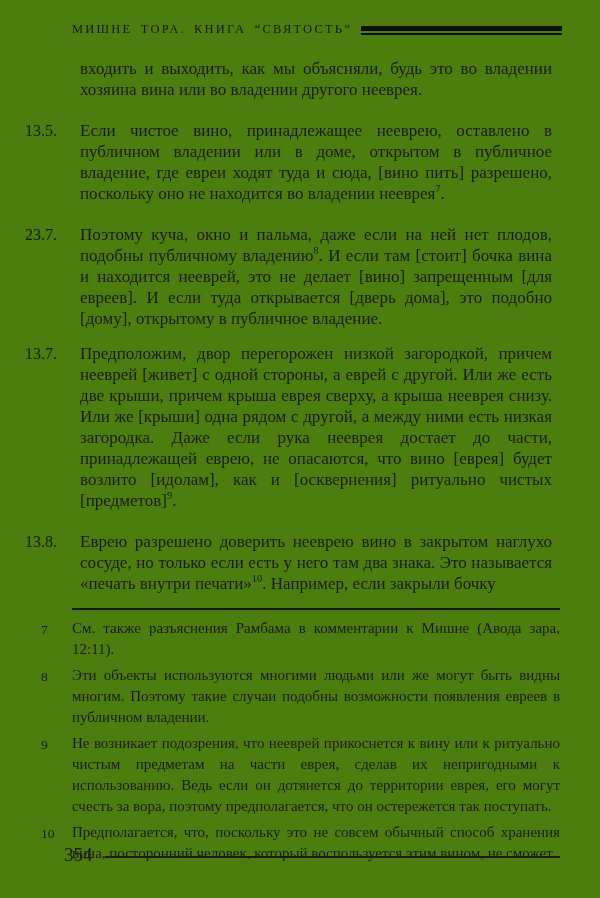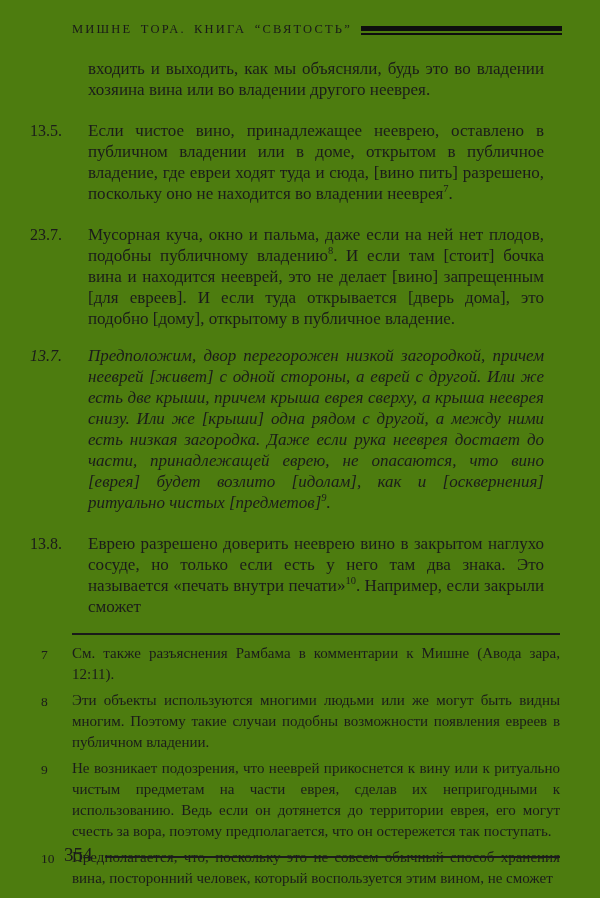--- a/index.html
+++ b/index.html
@@ -45,40 +45,40 @@
   .content {
     margin-left: 72px;
     width: 488px;
   }
   .bodytext {
     font-size: 17px;
     line-height: 21px;
     text-align: justify;
     hyphens: auto;
     -webkit-hyphens: auto;
-    margin: 16px;
+    margin: 8px;
   }
   .intro {
     margin-top: 21px;
   }
   .halacha {
     position: relative;
     margin-top: 20px;
   }
   .halacha-number {
     position: absolute;
     left: -47px;
     top: 0;
     width: 42px;
     font-size: 16px;
     line-height: 21px;
-    text-align: center;
+    text-align: left;
     color: #1b1b1b;
   }
-  .halacha.h7 { margin-top: 14px; font-style: italic; }
+  .halacha.h7 { margin-top: 14px; }
   sup.fnref {
     font-size: 10.5px;
     line-height: 0;
     vertical-align: super;
   }
 
   
   .footnote-separator {
     margin-top: 14px;
     width: 488px;
@@ -144,31 +144,31 @@
 
     <p class="bodytext intro">входить и выходить, как мы объясняли, будь это во владении хозяина вина или во владении другого нееврея.</p>
 
     <div class="halacha">
       <span class="halacha-number">13.5.</span>
       <p class="bodytext"><span>Если чистое вино, принадлежащее нееврею, оставлено в публичном владении или в доме, открытом в публичное владение, где евреи ходят туда и сюда, [вино пить] разрешено, поскольку оно не находится во владении нееврея</span><sup class="fnref">7</sup><span>.</span></p>
     </div>
 
     <div class="halacha">
       <span class="halacha-number">23.7.</span>
-      <p class="bodytext"><span>Мусорная куча, окно и пальма, даже если на ней нет плодов, подобны публичному владению</span><sup class="fnref">8</sup><span>. И если там [стоит] бочка вина и находится нееврей, это не делает [вино] запрещенным [для евреев]. И если туда открывается [дверь дома], это подобно [дому], открытому в публичное владение.</span></p>
+      <p class="bodytext"><span>Поэтому куча, окно и пальма, даже если на ней нет плодов, подобны публичному владению</span><sup class="fnref">8</sup><span>. И если там [стоит] бочка вина и находится нееврей, это не делает [вино] запрещенным [для евреев]. И если туда открывается [дверь дома], это подобно [дому], открытому в публичное владение.</span></p>
     </div>
 
     <div class="halacha h7">
       <span class="halacha-number">13.7.</span>
       <p class="bodytext"><span>Предположим, двор перегорожен низкой загородкой, причем нееврей [живет] с одной стороны, а еврей с другой. Или же есть две крыши, причем крыша еврея сверху, а крыша нееврея снизу. Или же [крыши] одна рядом с другой, а между ними есть низкая загородка. Даже если рука нееврея достает до части, принадлежащей еврею, не опасаются, что вино [еврея] будет возлито [идолам], как и [осквернения] ритуально чистых [предметов]</span><sup class="fnref">9</sup><span>.</span></p>
     </div>
 
     <div class="halacha">
       <span class="halacha-number">13.8.</span>
-      <p class="bodytext"><span>Еврею разрешено доверить нееврею вино в закрытом наглухо сосуде, но только если есть у него там два знака. Это называется «печать внутри печати»</span><sup class="fnref">10</sup><span>. Например, если закрыли сможет</span></p>
+      <p class="bodytext"><span>Еврею разрешено доверить нееврею вино в закрытом наглухо сосуде, но только если есть у него там два знака. Это называется «печать внутри печати»</span><sup class="fnref">10</sup><span>. Например, если закрыли бочку</span></p>
     </div>
 
     <hr class="footnote-separator">
 
     <div class="footnotes">
 
       <p class="footnote"><span class="footnote-number">7</span><span>См. также разъяснения Рамбама в комментарии к </span><span class="work-title">Мишне (Авода зара</span><span>, 12:11).</span></p>
 
       <p class="footnote"><span class="footnote-number">8</span><span>Эти объекты используются многими людьми или же могут быть видны многим. Поэтому такие случаи подобны возможности появления евреев в публичном владении.</span><span class="work-title"></span><span></span></p>
 

